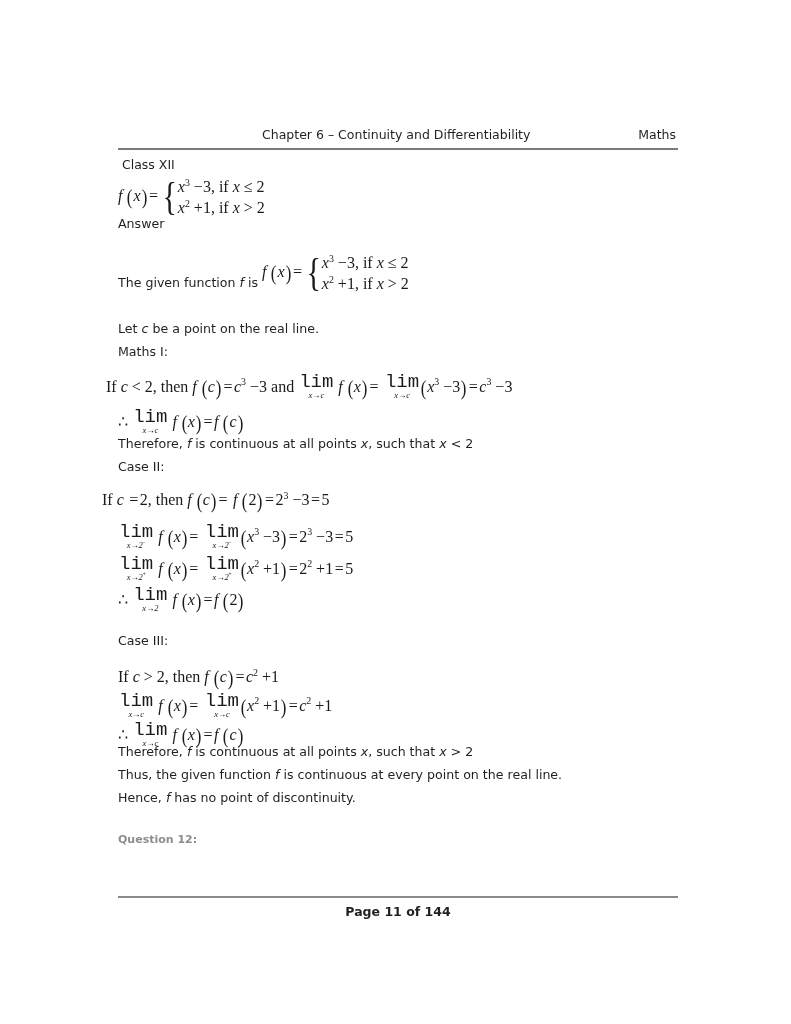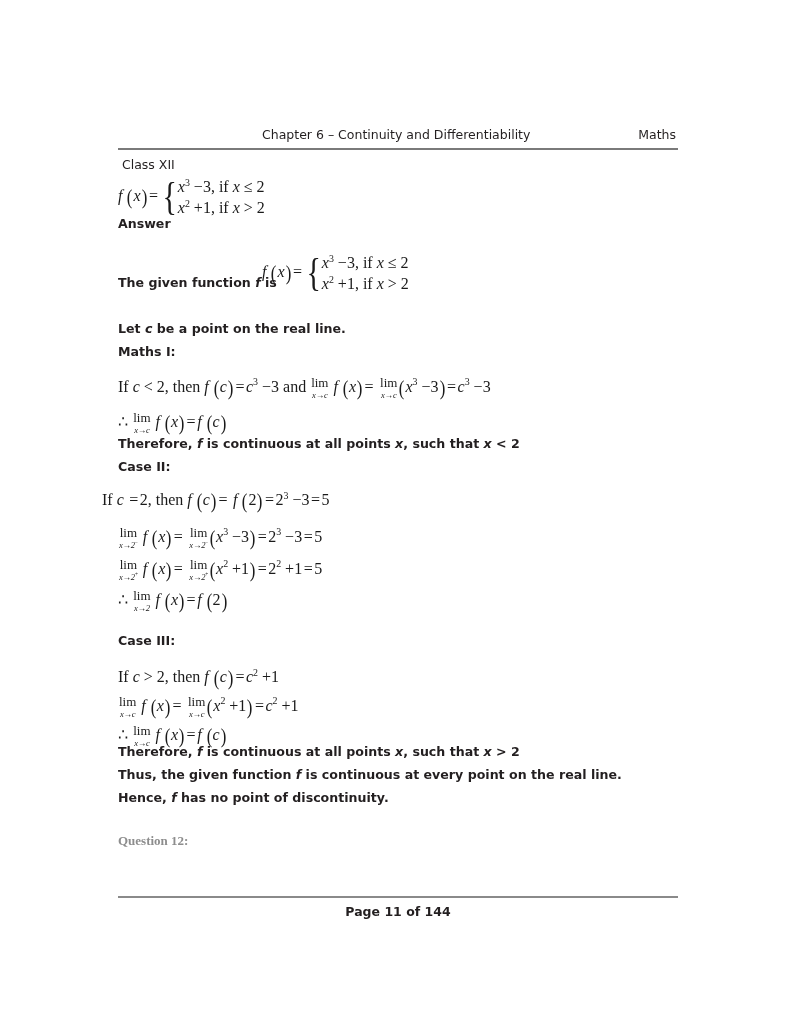--- a/index.html
+++ b/index.html
@@ -82,33 +82,31 @@
   }
 
   
   .ln {
     position: absolute;
     left: 118px;
     font-size: 12.6px;
     line-height: 16px;
     color: #231f20;
     white-space: nowrap;
-    font-weight: bold;
   }
   .ln i {
     font-style: italic;
   }
   .qhead {
     position: absolute;
     left: 118px;
-    font-size: 13px;
+    font-size: 11px;
     font-weight: bold;
     color: #8d8d8d;
     white-space: nowrap;
-    font-family: Liberation Serif, serif;
   }
 
   
   .math {
     position: absolute;
     font-family: "Liberation Serif", "DejaVu Serif", serif;
     color: #1a1a1a;
     white-space: nowrap;
     font-size: 16px;
     margin-top: 12px;
@@ -152,23 +150,24 @@
   .lim {
     display: inline-block;
     text-align: center;
     vertical-align: middle;
     position: relative;
     font-style: normal;
     margin: 0 1px;
   }
   .lim .op {
     display: block;
-    font-size: 13px;
+    font-size: 19px;
     line-height: 15px;
     font-style: normal;
+    font-family: Liberation Mono, monospace;
   }
   .lim .sub {
     display: block;
     font-size: 8.5px;
     line-height: 9px;
     font-style: italic;
     letter-spacing: -0.2px;
     margin-top: 1px;
   }
   .limwrap {
@@ -206,21 +205,21 @@
 
   <div class="math" style="left:262px; top:240px;">
     <span class="it">f</span> <span class="bigparen">(</span><span class="it">x</span><span class="bigparen">)</span><span class="rel">=</span><span class="piece"><span class="brace">{</span><span class="rows"><span class="r"><span class="it">x</span><sup class="smn">3</sup> <span class="up">−3, if</span> <span class="it">x</span> <span class="up">≤ 2</span></span><span class="r"><span class="it">x</span><sup class="smn">2</sup> <span class="up">+1, if</span> <span class="it">x</span> <span class="up">&gt; 2</span></span></span></span>
   </div>
 
   <div class="ln" style="top:275px;">The given function <i>f</i> is</div>
   <div class="ln" style="top:321px;">Let <i>c</i> be a point on the real line.</div>
 
   <div class="ln" style="top:344px;">Maths I:</div>
 
-  <div class="math" style="left:118px; top:363px;">
+  <div class="math" style="left:106px; top:363px;">
     <span class="up">If</span> <span class="it">c</span> <span class="up">&lt; 2, then</span> <span class="it">f</span> <span class="bigparen">(</span><span class="it">c</span><span class="bigparen">)</span><span class="rel">=</span><span class="it">c</span><sup class="smn">3</sup> <span class="up">−3</span> <span class="up">and</span>
     <span class="limwrap"><span class="lim"><span class="op">lim</span><span class="sub">x→c</span></span></span>
     <span class="it">f</span> <span class="bigparen">(</span><span class="it">x</span><span class="bigparen">)</span><span class="rel">=</span>
     <span class="limwrap"><span class="lim"><span class="op">lim</span><span class="sub">x→c</span></span></span><span class="bigparen">(</span><span class="it">x</span><sup class="smn">3</sup> <span class="up">−3</span><span class="bigparen">)</span><span class="rel">=</span><span class="it">c</span><sup class="smn">3</sup> <span class="up">−3</span>
   </div>
 
   <div class="math" style="left:118px; top:398px;">
     <span class="up">∴</span> <span class="limwrap"><span class="lim"><span class="op">lim</span><span class="sub">x→c</span></span></span>
     <span class="it">f</span> <span class="bigparen">(</span><span class="it">x</span><span class="bigparen">)</span><span class="rel">=</span><span class="it">f</span> <span class="bigparen">(</span><span class="it">c</span><span class="bigparen">)</span>
   </div>

